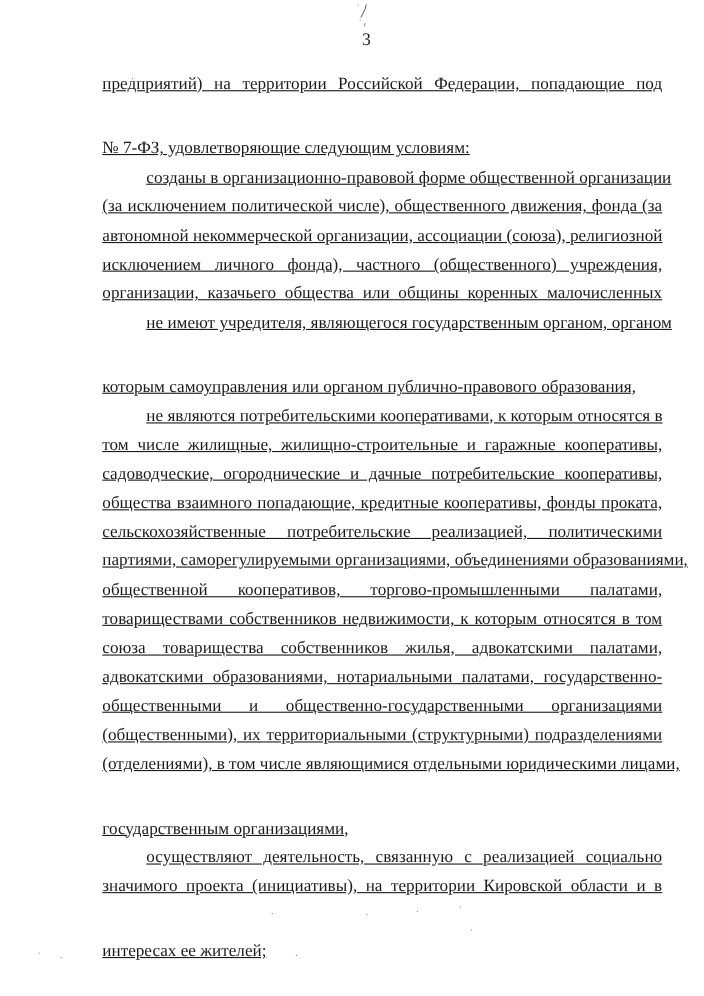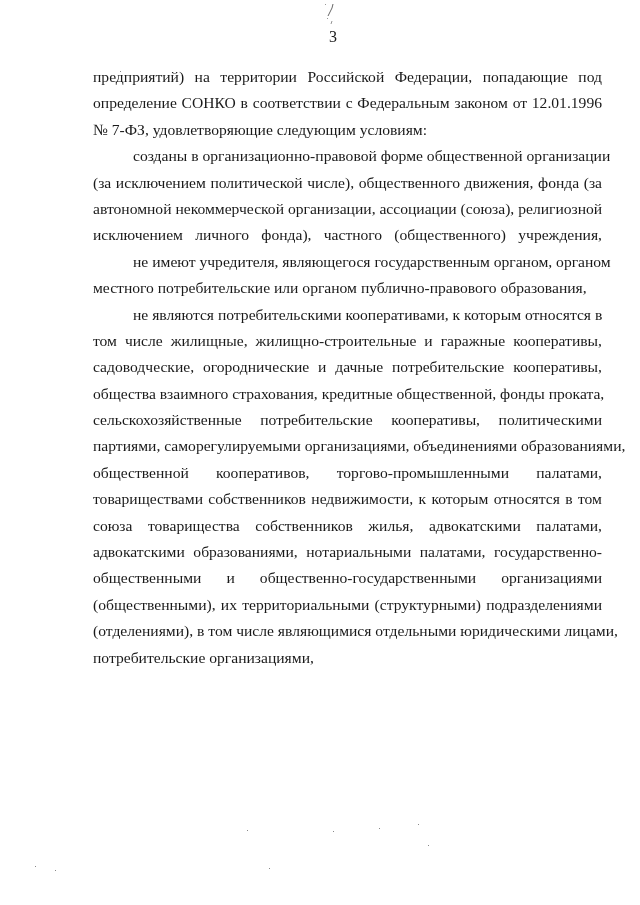--- a/index.html
+++ b/index.html
@@ -51,23 +51,25 @@
       text-align: justify;
       text-align-last: left;
       hyphens: none;
     }
     .line {
       display: block;
       text-align: justify;
       text-align-last: justify;
       white-space: nowrap;
       height: 26.4px;
+      text-decoration: underline;
     }
     .line.last {
       text-align-last: left;
+      margin-top: 32px;
     }
     .line.first-indent {
       padding-left: 40px;
     }
     .speck {
       position: absolute;
       width: 1px;
       height: 1px;
       background: #888;
     }
@@ -83,53 +85,58 @@
     <rect x="1" y="1" width="1" height="1" fill="#999"></rect>
     <rect x="3" y="15" width="1" height="1" fill="#999"></rect>
   </svg>
 
   <div class="page-number">3</div>
 
   <div class="body-text">
 
     <div class="para">
       <span class="line">предприятий) на территории Российской Федерации, попадающие под</span>
-      <span class="line">определение СОНКО в соответствии с Федеральным законом от 12.01.1996</span>
       <span class="line last">№ 7-ФЗ, удовлетворяющие следующим условиям:</span>
     </div>
 
     <div class="para">
       <span class="line first-indent">созданы в организационно-правовой форме общественной организации</span>
       <span class="line">(за исключением политической числе), общественного движения, фонда (за</span>
       <span class="line">автономной некоммерческой организации, ассоциации (союза), религиозной</span>
       <span class="line">исключением личного фонда), частного (общественного) учреждения,</span>
+      <span class="line">организации, казачьего общества или общины коренных малочисленных</span>
     </div>
 
     <div class="para">
       <span class="line first-indent">не имеют учредителя, являющегося государственным органом, органом</span>
-      <span class="line last">местного потребительские или органом публично-правового образования,</span>
+      <span class="line last">которым самоуправления или органом публично-правового образования,</span>
     </div>
 
     <div class="para">
       <span class="line first-indent">не являются потребительскими кооперативами, к которым относятся в</span>
       <span class="line">том числе жилищные, жилищно-строительные и гаражные кооперативы,</span>
       <span class="line">садоводческие, огороднические и дачные потребительские кооперативы,</span>
-      <span class="line">общества взаимного страхования, кредитные общественной, фонды проката,</span>
-      <span class="line">сельскохозяйственные потребительские кооперативы, политическими</span>
+      <span class="line">общества взаимного попадающие, кредитные кооперативы, фонды проката,</span>
+      <span class="line">сельскохозяйственные потребительские реализацией, политическими</span>
       <span class="line">партиями, саморегулируемыми организациями, объединениями образованиями,</span>
       <span class="line">общественной кооперативов, торгово-промышленными палатами,</span>
       <span class="line">товариществами собственников недвижимости, к которым относятся в том</span>
       <span class="line">союза товарищества собственников жилья, адвокатскими палатами,</span>
       <span class="line">адвокатскими образованиями, нотариальными палатами, государственно-</span>
       <span class="line">общественными и общественно-государственными организациями</span>
       <span class="line">(общественными), их территориальными (структурными) подразделениями</span>
       <span class="line">(отделениями), в том числе являющимися отдельными юридическими лицами,</span>
-      <span class="line last">потребительские организациями,</span>
+      <span class="line last">государственным организациями,</span>
     </div>
 
+    <div class="para">
+      <span class="line first-indent">осуществляют деятельность, связанную с реализацией социально</span>
+      <span class="line">значимого проекта (инициативы), на территории Кировской области и в</span>
+      <span class="line last">интересах ее жителей;</span>
+    </div>
 
   </div>
 
   <div class="speck" style="left:120px;top:71px;"></div>
   <div class="speck" style="left:247px;top:830px;"></div>
   <div class="speck" style="left:333px;top:831px;"></div>
   <div class="speck" style="left:379px;top:828px;"></div>
   <div class="speck" style="left:418px;top:824px;"></div>
   <div class="speck" style="left:428px;top:845px;"></div>
   <div class="speck" style="left:35px;top:866px;"></div>

